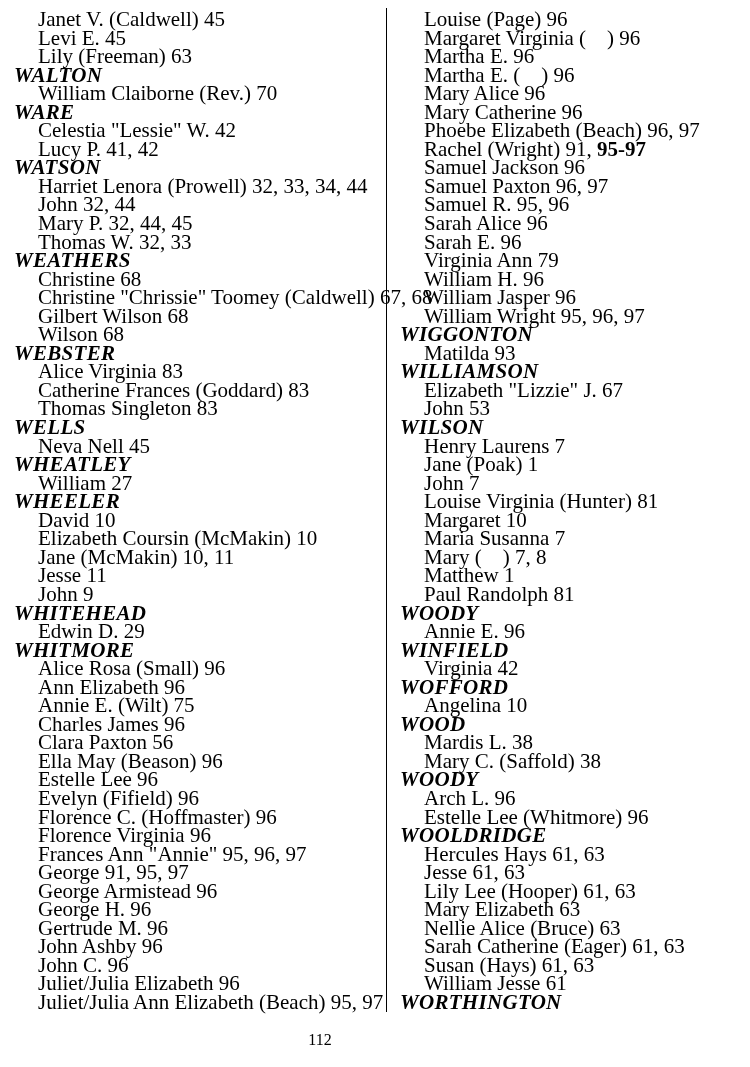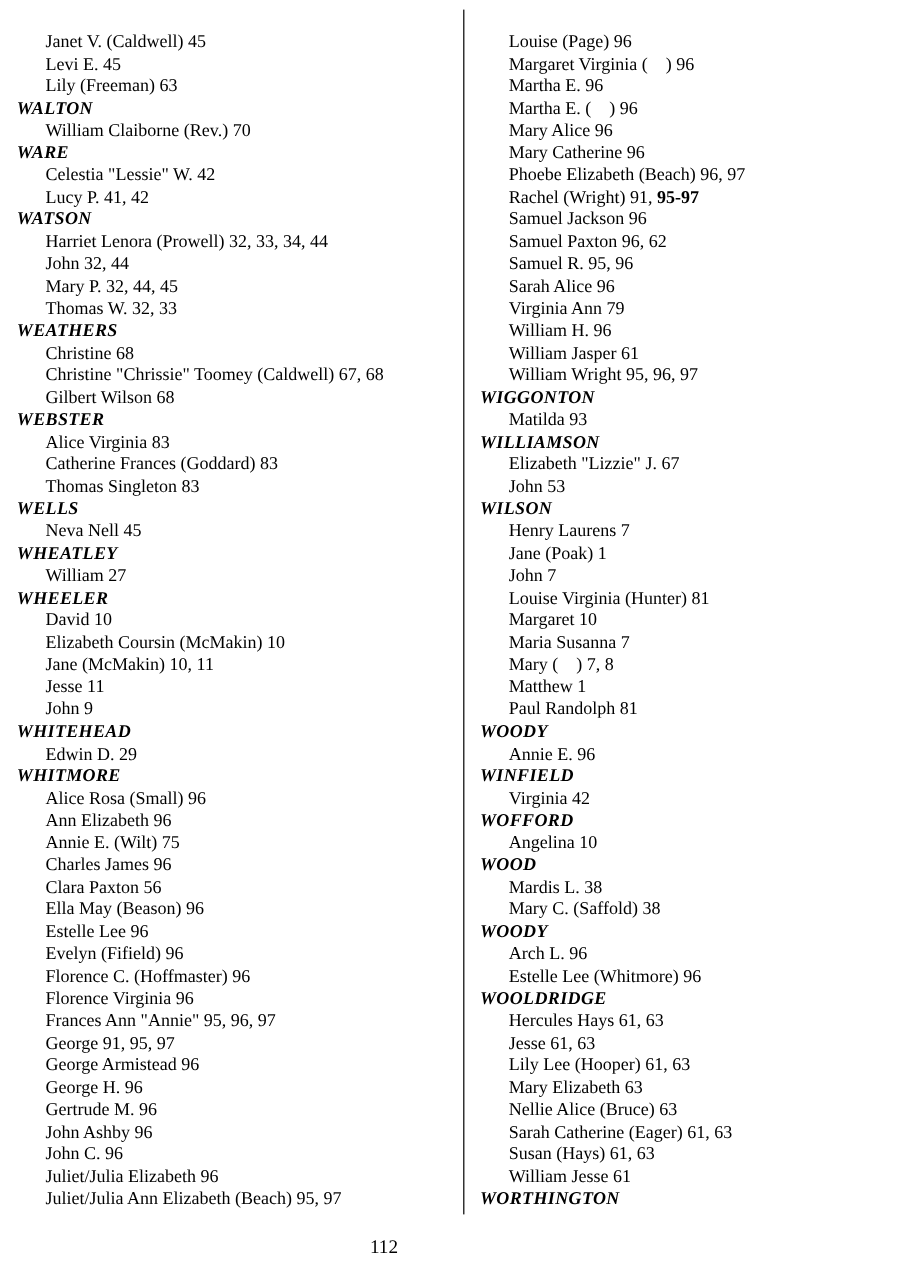--- a/index.html
+++ b/index.html
@@ -7,22 +7,22 @@
   body {
     background: #ffffff;
     color: #000000;
     font-family: "Liberation Serif", serif;
     position: relative;
     overflow: hidden;
   }
   .page { position: absolute; inset: 0; }
   .col {
     position: absolute;
-    top: 26px;
-    font-size: 15px;
+    top: 10px;
+    font-size: 21px;
     line-height: 18.55px;
   }
   .col-left  { left: 14px;  width: 366px; }
   .col-right { left: 400px; width: 344px; }
   .given   { padding-left: 24px; white-space: pre; }
   .surname { font-weight: bold; white-space: pre; letter-spacing: 0.3px; font-style: italic; }
   .divider {
     position: absolute;
     left: 386px;
     top: 8px;
@@ -54,20 +54,21 @@
       <div class="given">Lucy P. 41, 42</div>
       <div class="surname">WATSON</div>
       <div class="given">Harriet Lenora (Prowell) 32, 33, 34, 44</div>
       <div class="given">John 32, 44</div>
       <div class="given">Mary P. 32, 44, 45</div>
       <div class="given">Thomas W. 32, 33</div>
       <div class="surname">WEATHERS</div>
       <div class="given">Christine 68</div>
       <div class="given">Christine "Chrissie" Toomey (Caldwell) 67, 68</div>
       <div class="given">Gilbert Wilson 68</div>
+      <div class="given">Wilson 68</div>
       <div class="surname">WEBSTER</div>
       <div class="given">Alice Virginia 83</div>
       <div class="given">Catherine Frances (Goddard) 83</div>
       <div class="given">Thomas Singleton 83</div>
       <div class="surname">WELLS</div>
       <div class="given">Neva Nell 45</div>
       <div class="surname">WHEATLEY</div>
       <div class="given">William 27</div>
       <div class="surname">WHEELER</div>
       <div class="given">David 10</div>
@@ -102,26 +103,27 @@
   <div class="col col-right">
       <div class="given">Louise (Page) 96</div>
       <div class="given">Margaret Virginia (    ) 96</div>
       <div class="given">Martha E. 96</div>
       <div class="given">Martha E. (    ) 96</div>
       <div class="given">Mary Alice 96</div>
       <div class="given">Mary Catherine 96</div>
       <div class="given">Phoebe Elizabeth (Beach) 96, 97</div>
       <div class="given">Rachel (Wright) 91, <b>95-97</b></div>
       <div class="given">Samuel Jackson 96</div>
-      <div class="given">Samuel Paxton 96, 62</div>
+      <div class="given">Samuel Paxton 96, 97</div>
       <div class="given">Samuel R. 95, 96</div>
       <div class="given">Sarah Alice 96</div>
+      <div class="given">Sarah E. 96</div>
       <div class="given">Virginia Ann 79</div>
       <div class="given">William H. 96</div>
-      <div class="given">William Jasper 61</div>
+      <div class="given">William Jasper 96</div>
       <div class="given">William Wright 95, 96, 97</div>
       <div class="surname">WIGGONTON</div>
       <div class="given">Matilda 93</div>
       <div class="surname">WILLIAMSON</div>
       <div class="given">Elizabeth "Lizzie" J. 67</div>
       <div class="given">John 53</div>
       <div class="surname">WILSON</div>
       <div class="given">Henry Laurens 7</div>
       <div class="given">Jane (Poak) 1</div>
       <div class="given">John 7</div>

